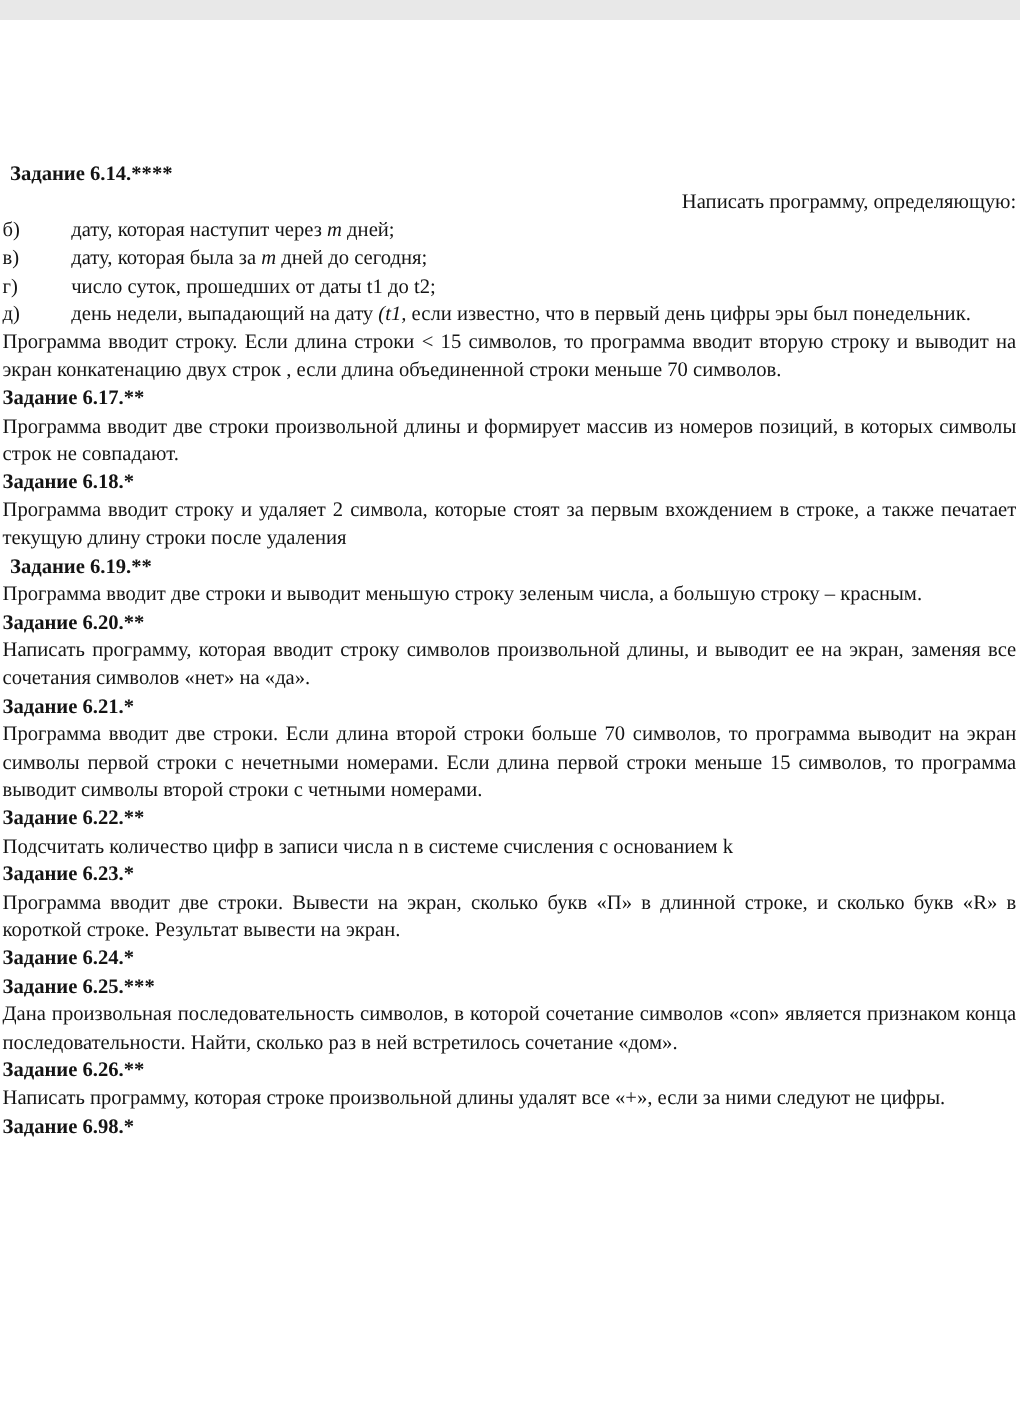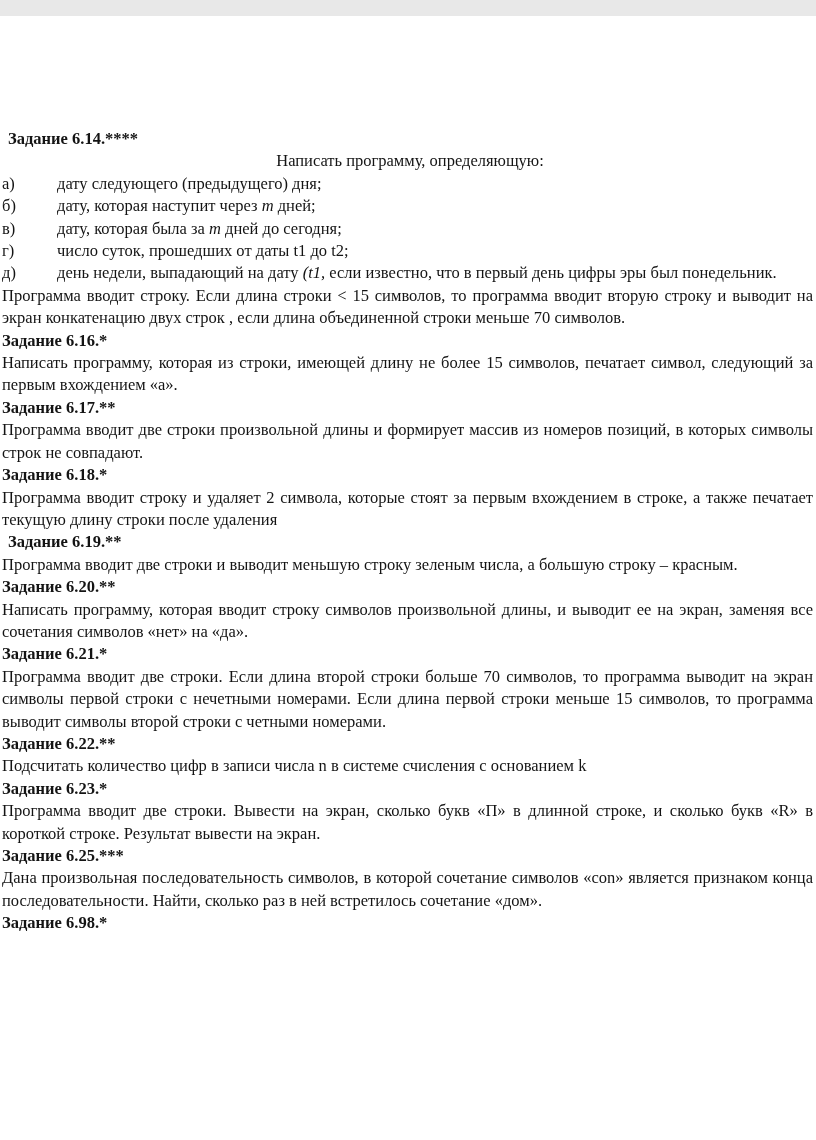--- a/index.html
+++ b/index.html
@@ -25,47 +25,42 @@
     line-height: inherit;
     text-align: left;
     white-space: nowrap;
   }
   .t.sp { padding-left: 6px; }
   .b {
     margin: 0;
     text-align: justify;
     hyphens: none;
   }
-  .intro { margin: 0; padding-left: 5px; text-align: center; }
+  .intro { margin: 0; padding-left: 5px; text-align: right; }
   .lbl { display: inline-block; width: 55px; }
   i { font-style: italic; }
 </style>
 </head>
 <body>
 
 <div class="page">
 
   <section class="task">
     <h3 class="t sp">Задание 6.14.****</h3>
     <p class="intro">Написать программу, определяющую:</p>
-    <p class="b"><span class="lbl">а)</span><span>дату следующего (предыдущего) дня;</span><i></i><span></span></p>
     <p class="b"><span class="lbl">б)</span><span>дату, которая наступит через </span><i>m</i><span> дней;</span></p>
     <p class="b"><span class="lbl">в)</span><span>дату, которая была за </span><i>m</i><span> дней до сегодня;</span></p>
     <p class="b"><span class="lbl">г)</span><span>число суток, прошедших от даты t1 до t2;</span><i></i><span></span></p>
     <p class="b"><span class="lbl">д)</span><span>день недели, выпадающий на дату </span><i>(t1,</i><span> если известно, что в первый день цифры эры был понедельник.</span></p>
   </section>
 
   <section class="task">
     <p class="b">Программа вводит строку. Если длина строки &lt; 15 символов, то программа вводит вторую строку и выводит на экран конкатенацию двух строк , если длина объединенной строки меньше 70 символов.</p>
   </section>
 
-  <section class="task">
-    <h3 class="t">Задание 6.16.*</h3>
-    <p class="b">Написать программу, которая из строки, имеющей длину не более 15 символов, печатает символ, следующий за первым вхождением «а».</p>
-  </section>
 
   <section class="task">
     <h3 class="t">Задание 6.17.**</h3>
     <p class="b">Программа вводит две строки произвольной длины и формирует массив из номеров позиций, в которых символы строк не совпадают.</p>
   </section>
 
   <section class="task">
     <h3 class="t">Задание 6.18.*</h3>
     <p class="b">Программа вводит строку и удаляет 2 символа, которые стоят за первым вхождением в строке, а также печатает текущую длину строки после удаления</p>
   </section>
@@ -89,25 +84,30 @@
     <h3 class="t">Задание 6.22.**</h3>
     <p class="b">Подсчитать количество цифр в записи числа n в системе счисления с основанием k</p>
   </section>
 
   <section class="task">
     <h3 class="t">Задание 6.23.*</h3>
     <p class="b">Программа вводит две строки. Вывести на экран, сколько букв «П» в длинной строке, и сколько букв «R» в короткой строке. Результат вывести на экран.</p>
   </section>
 
   <section class="task">
+    <h3 class="t">Задание 6.24.*</h3>
   </section>
 
   <section class="task">
     <h3 class="t">Задание 6.25.***</h3>
     <p class="b">Дана произвольная последовательность символов, в которой сочетание символов «con» является признаком конца последовательности. Найти, сколько раз в ней встретилось сочетание «дом».</p>
   </section>
 
+  <section class="task">
+    <h3 class="t">Задание 6.26.**</h3>
+    <p class="b">Написать программу, которая  строке произвольной длины удалят все «+», если за ними следуют не цифры.</p>
+  </section>
 
   <section class="task">
     <h3 class="t">Задание 6.98.*</h3>
   </section>
 
 </div>
 
 </body></html>

